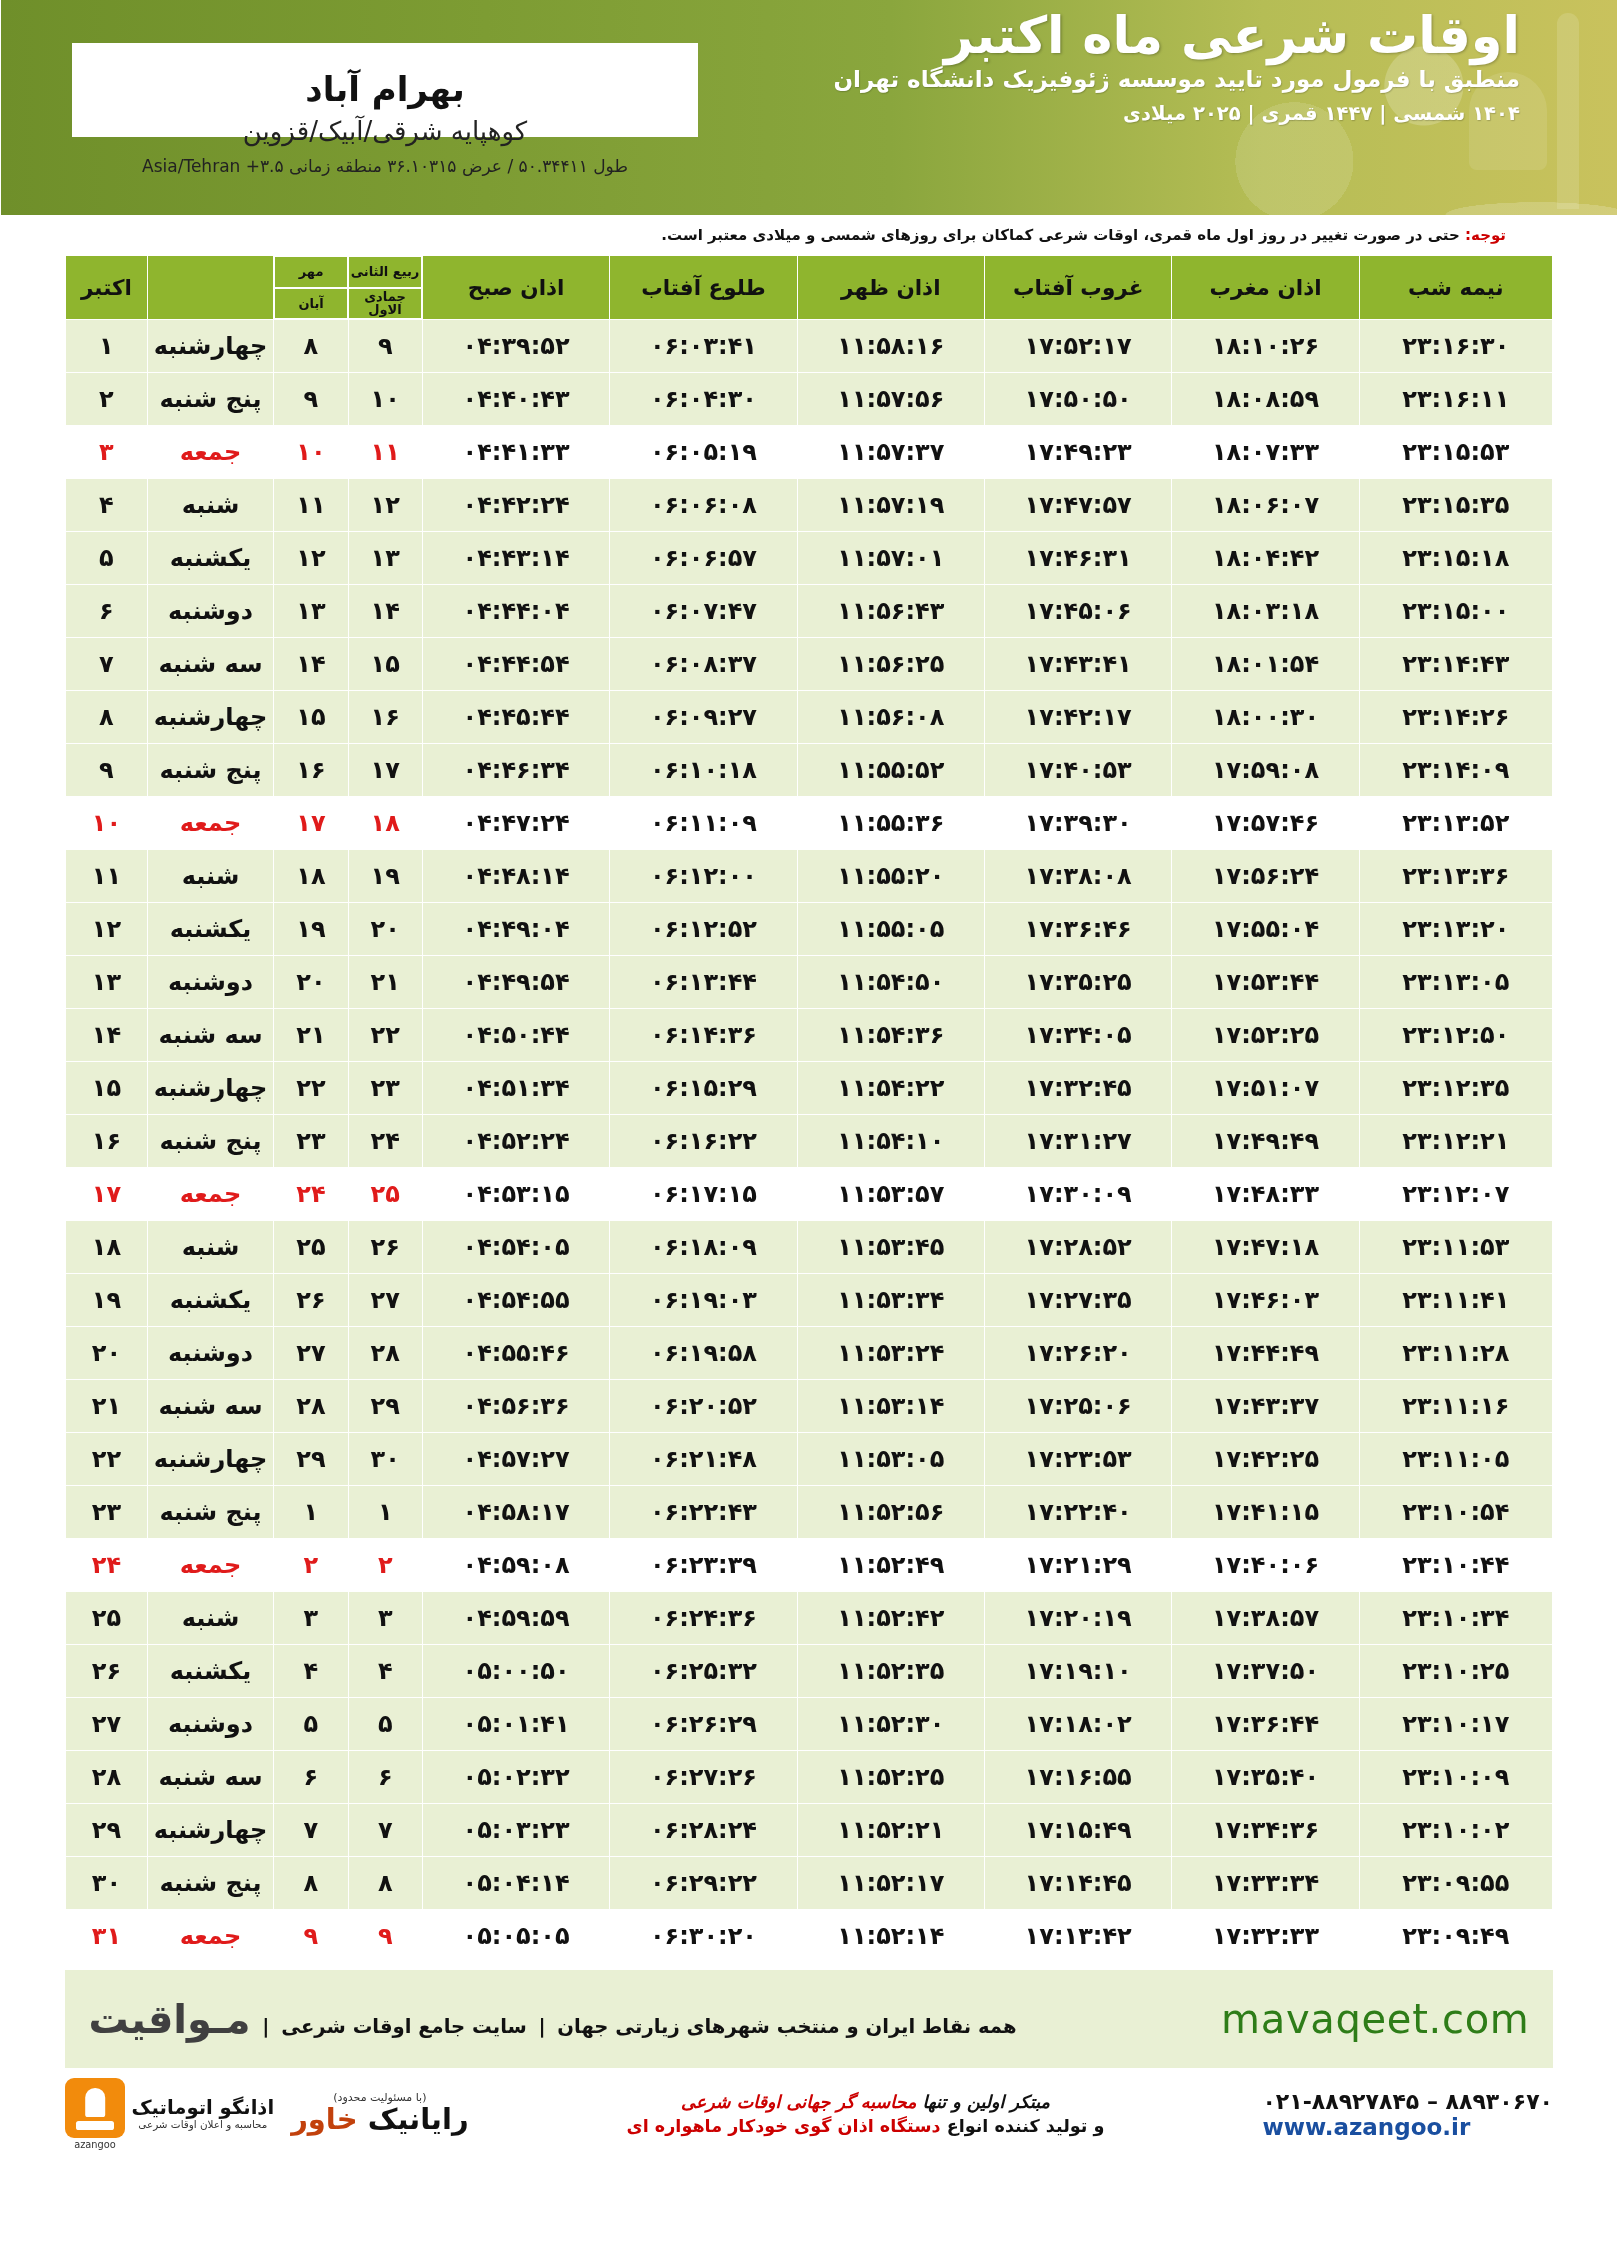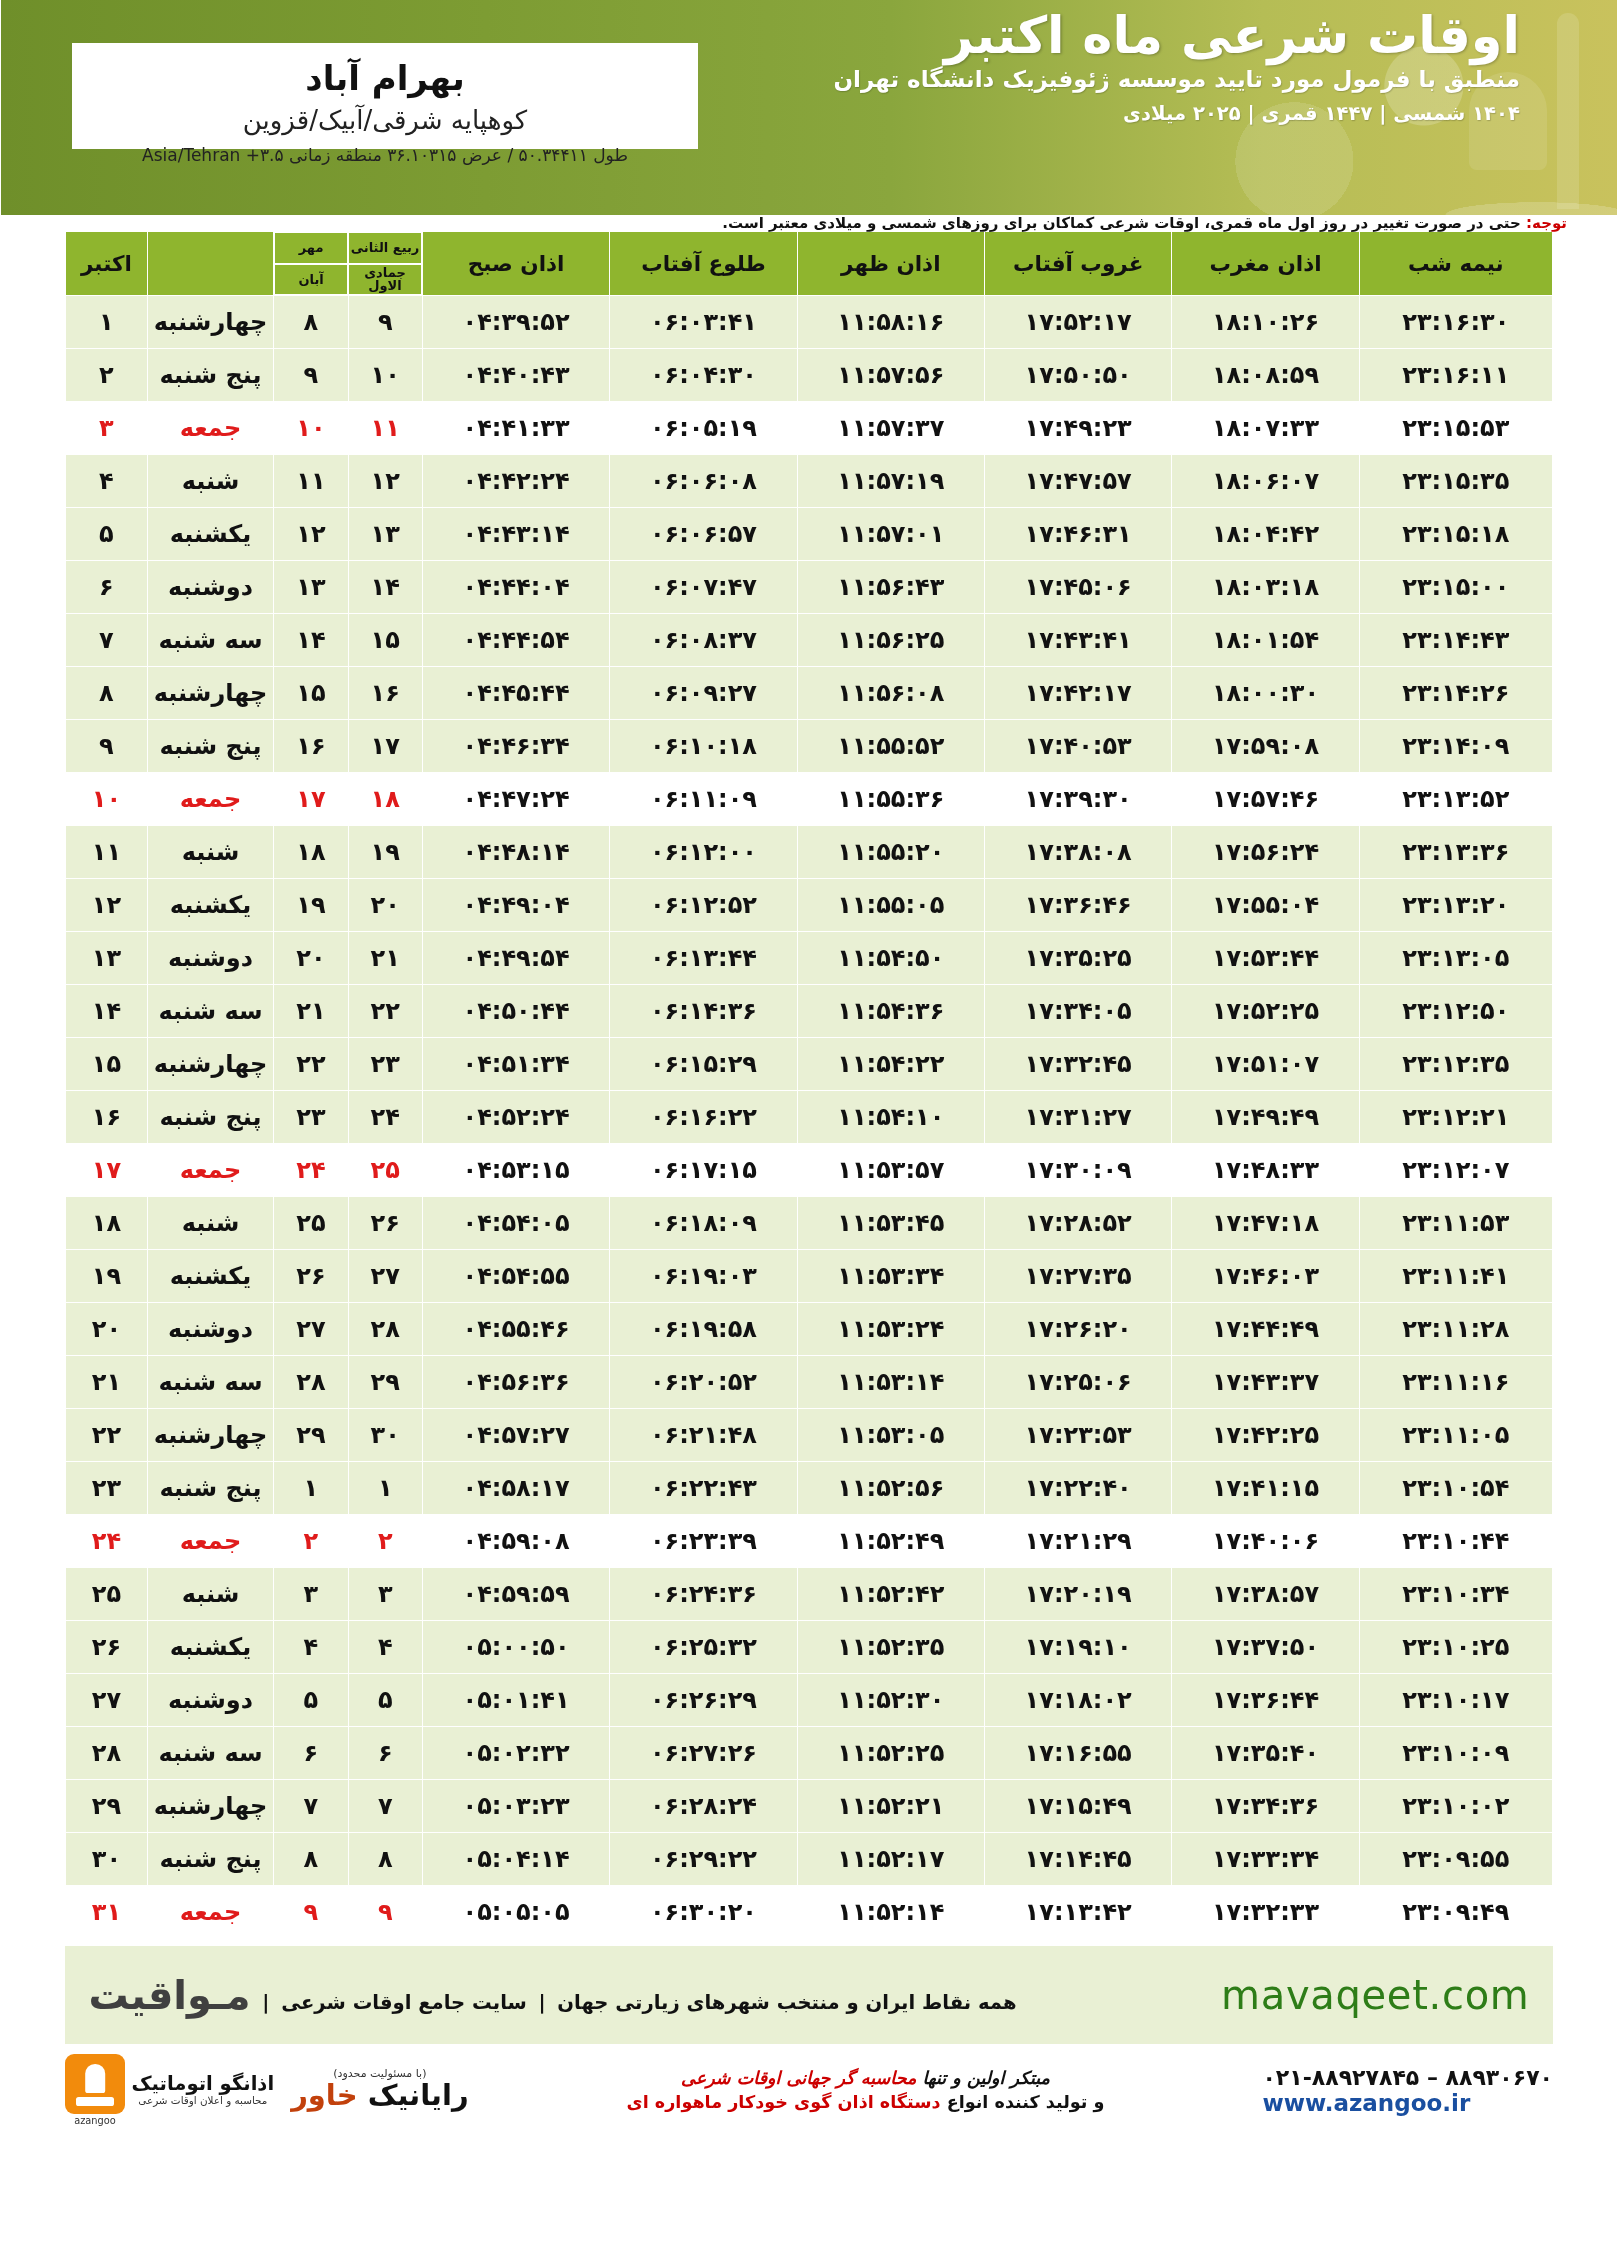--- a/index.html
+++ b/index.html
@@ -60,32 +60,32 @@
     font-size: 23px; font-weight: bold; line-height: 1.2; margin: 0 0 7.8px 0;
     text-shadow: 0.7px 0.7px 1.3px rgba(0,0,0,0.2);
   }
   .title-dates {
     font-size: 19.6px; font-weight: bold; letter-spacing: 0.7px;
     text-shadow: 0.7px 0.7px 1.3px rgba(0,0,0,0.2);
   }
 
   .city-box {
     position: absolute; left: 72px; top: 43px;
-    width: 626px; height: 106px;
+    width: 626px; height: 94px;
     background: #ffffff; border: 2px solid #ffffff;
-    text-align: center; padding-top: 13px;
+    text-align: center; padding-top: 24px;
   }
   .city-name { font-size: 34px; font-weight: bold; color: #111; margin-bottom: 6.5px; }
   .city-region { font-size: 26px; color: #222; margin-bottom: 10.4px; }
   .city-coords { font-size: 17px; color: #222; direction: rtl; }
 
   
   .note-row {
-    height: 16px; display: flex; align-items: center; justify-content: flex-start;
-    padding: 0 51px; background: #ffffff;
+    height: 40px; display: flex; align-items: center; justify-content: flex-start;
+    padding: 0 112px; background: #ffffff;
   }
   .note-text { font-size: 15px; color: #111; font-weight: bold; }
   .note-label { color: #cc0000; font-weight: bold; }
 
   
   .table-wrap { padding: 0 65px; }
   table.times {
     width: 100%; border-collapse: collapse;
     table-layout: fixed;
   }

